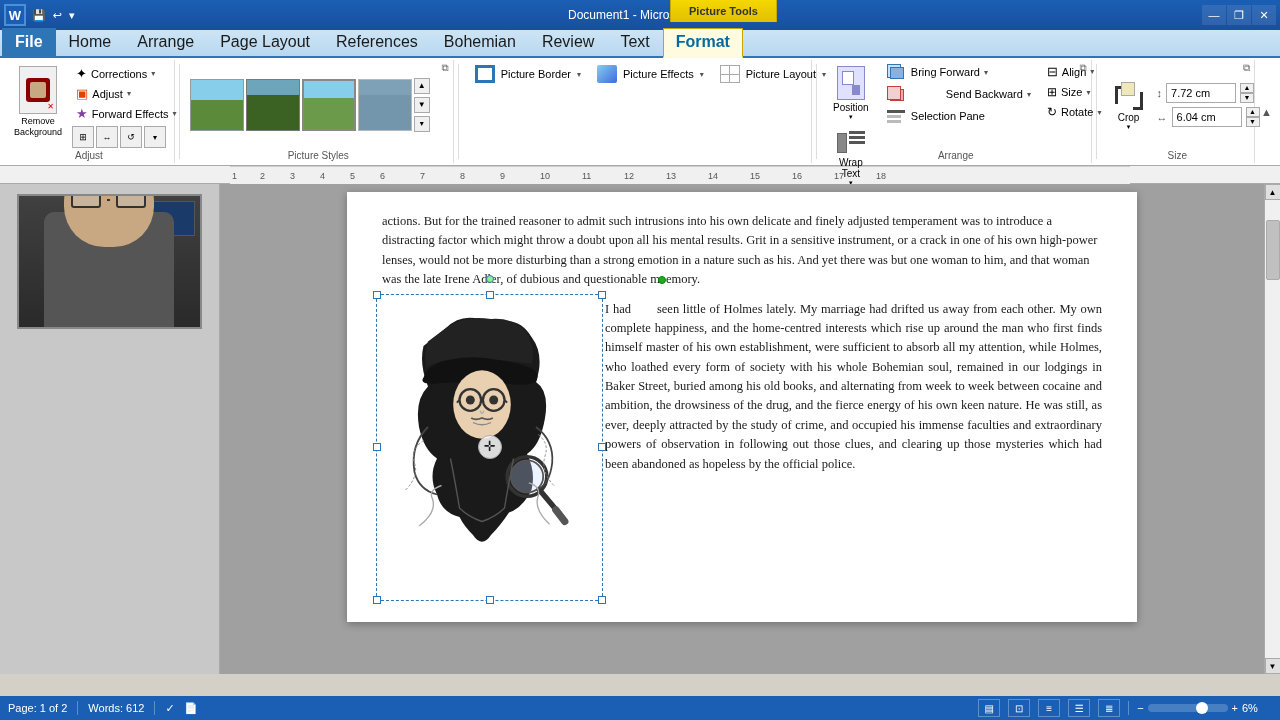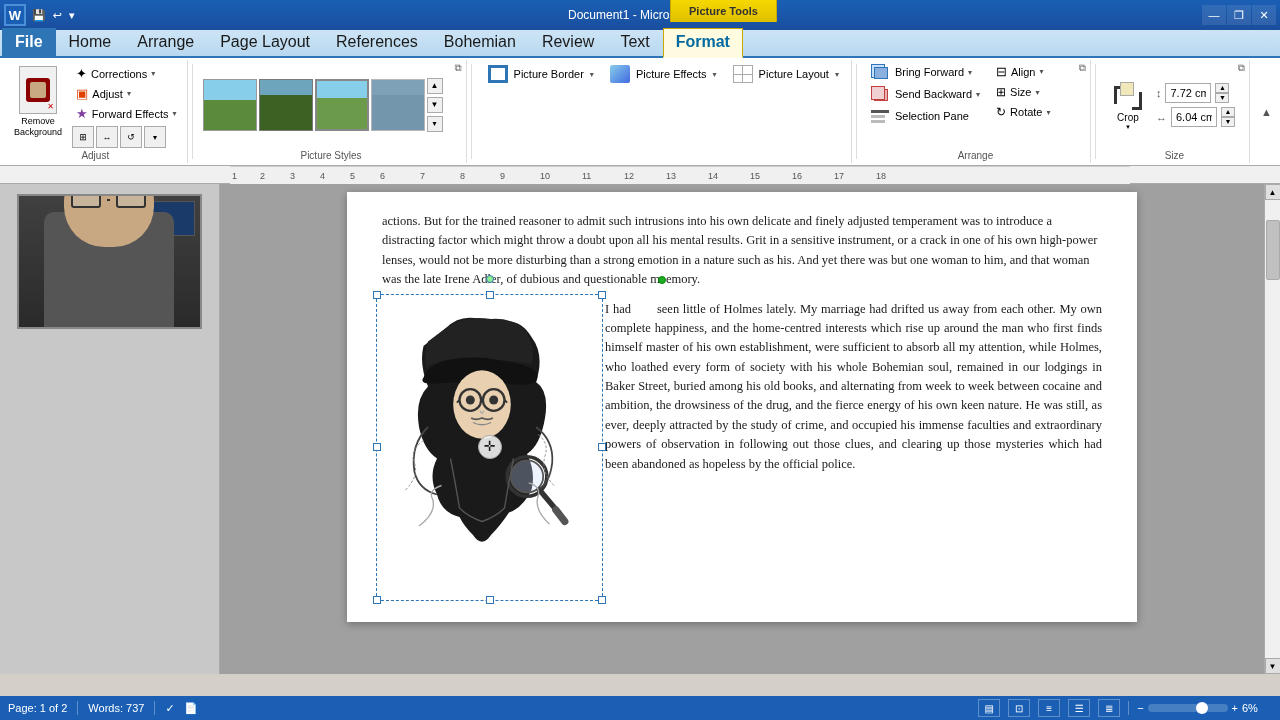--- a/index.html
+++ b/index.html
@@ -153,22 +153,22 @@
       padding: 4px 6px; cursor: pointer; border-radius: 2px;
       font-size: 10px; text-align: center;
     }
 
     
     .size-group { min-width: 120px; }
     .size-group .ribbon-group-content { flex-direction: row; align-items: center; }
     .size-inputs { display: flex; flex-direction: column; gap: 4px; }
     .size-field { display: flex; align-items: center; gap: 4px; }
     .size-input {
-      width: 46px; height: 20px; border: 1px solid #aaa; padding: 0 4px;
-      font-size: 11px; text-align: center;
+      width: 70px; height: 20px; border: 1px solid #aaa; padding: 0 4px;
+      font-size: 11px; text-align: left;
     }
     .size-spinner { display: flex; flex-direction: column; }
     .spin-btn { width: 14px; height: 10px; border: 1px solid #aaa; background: #f0f0f0; cursor: pointer; display: flex; align-items: center; justify-content: center; font-size: 7px; }
     .crop-big-btn {
       display: flex; flex-direction: column; align-items: center; justify-content: center;
       padding: 4px 8px; cursor: pointer; border-radius: 2px; font-size: 10px; text-align: center;
       margin-right: 6px;
     }
 
     
@@ -415,36 +415,57 @@
         <span class="chevron">▾</span>
       </div>
     </div>
     <div class="ribbon-group-label"></div>
   </div>
   <div class="ribbon-sep"></div>
 
   <div class="ribbon-group arrange-group" style="min-width:230px;">
     <div class="ribbon-group-content" style="flex-direction:row; padding-bottom:14px; gap:4px;">
 
+      <div style="display:flex;flex-direction:column;align-items:center; margin-right:4px;">
+        <div class="big-arrange-btn" style="width:48px;">
+          <div style="width:28px;height:34px;background:#e0e0ff;border:1px solid #8888cc;position:relative;display:flex;align-items:center;justify-content:center;">
+            <div style="width:12px;height:14px;background:#fff;border:1px solid #8888cc;position:absolute;top:4px;left:4px;"></div>
+            <div style="width:8px;height:10px;background:#8888cc;position:absolute;bottom:4px;right:4px;"></div>
+          </div>
+          <span style="font-size:10px; margin-top:2px;">Position</span>
+          <span style="font-size:7px;">▾</span>
+        </div>
+        <div class="big-arrange-btn" style="width:48px; margin-top:2px;">
+          <div style="width:28px;height:24px;position:relative;">
+            <div style="width:10px;height:20px;background:#888;border:1px solid #666;position:absolute;left:0;top:2px;"></div>
+            <div style="height:3px;background:#555;margin-bottom:2px;margin-left:12px;"></div>
+            <div style="height:3px;background:#555;margin-bottom:2px;margin-left:12px;"></div>
+            <div style="height:3px;background:#555;margin-left:12px;"></div>
+          </div>
+          <span style="font-size:10px; margin-top:2px; white-space:nowrap;">Wrap</span>
+          <span style="font-size:10px;">Text</span>
+          <span style="font-size:7px;">▾</span>
+        </div>
+      </div>
 
       <div style="display:flex;flex-direction:column;gap:2px;">
         <div class="arrange-btn">
           <span style="position:relative;width:20px;height:16px;display:inline-block;">
             <span style="position:absolute;top:0;left:0;width:14px;height:14px;background:#c8e0ff;border:1px solid #2e75b6;"></span>
             <span style="position:absolute;top:3px;left:3px;width:14px;height:12px;background:#8ab0e0;border:1px solid #2e75b6;"></span>
           </span>
           <span style="font-size:11px;">Bring Forward</span>
           <span class="chevron">▾</span>
         </div>
         <div class="arrange-btn">
           <span style="position:relative;width:20px;height:16px;display:inline-block;">
             <span style="position:absolute;top:3px;left:3px;width:14px;height:12px;background:#e8b0b0;border:1px solid #c04040;"></span>
             <span style="position:absolute;top:0;left:0;width:14px;height:14px;background:#f0d0d0;border:1px solid #c04040;"></span>
           </span>
-          <span style="font-size:11px;">Send Backward</span>
+          <span style="font-size:11px;margin-left:35px;">Send Backward</span>
           <span class="chevron">▾</span>
         </div>
         <div class="arrange-btn">
           <span style="width:20px;height:16px;display:inline-flex;flex-direction:column;gap:2px;justify-content:center;">
             <span style="height:3px;background:#555;width:18px;"></span>
             <span style="height:3px;background:#bbb;width:14px;"></span>
             <span style="height:3px;background:#bbb;width:14px;"></span>
           </span>
           <span style="font-size:11px;">Selection Pane</span>
         </div>
@@ -655,21 +676,21 @@
     <div class="scroll-track">
       <div class="scroll-thumb"></div>
     </div>
     <div class="scroll-btn">▼</div>
   </div>
 </div>
 
 <div id="status-bar">
   <span>Page: 1 of 2</span>
   <div class="sep"></div>
-  <span>Words: 737</span>
+  <span>Words: 612</span>
   <div class="sep"></div>
   <span style="cursor:pointer;">✓</span>
   <span style="cursor:pointer;">📄</span>
 
   <div class="status-right">
     <div class="view-btn">▤</div>
     <div class="view-btn">⊡</div>
     <div class="view-btn">≡</div>
     <div class="view-btn">☰</div>
     <div class="view-btn">≣</div>

